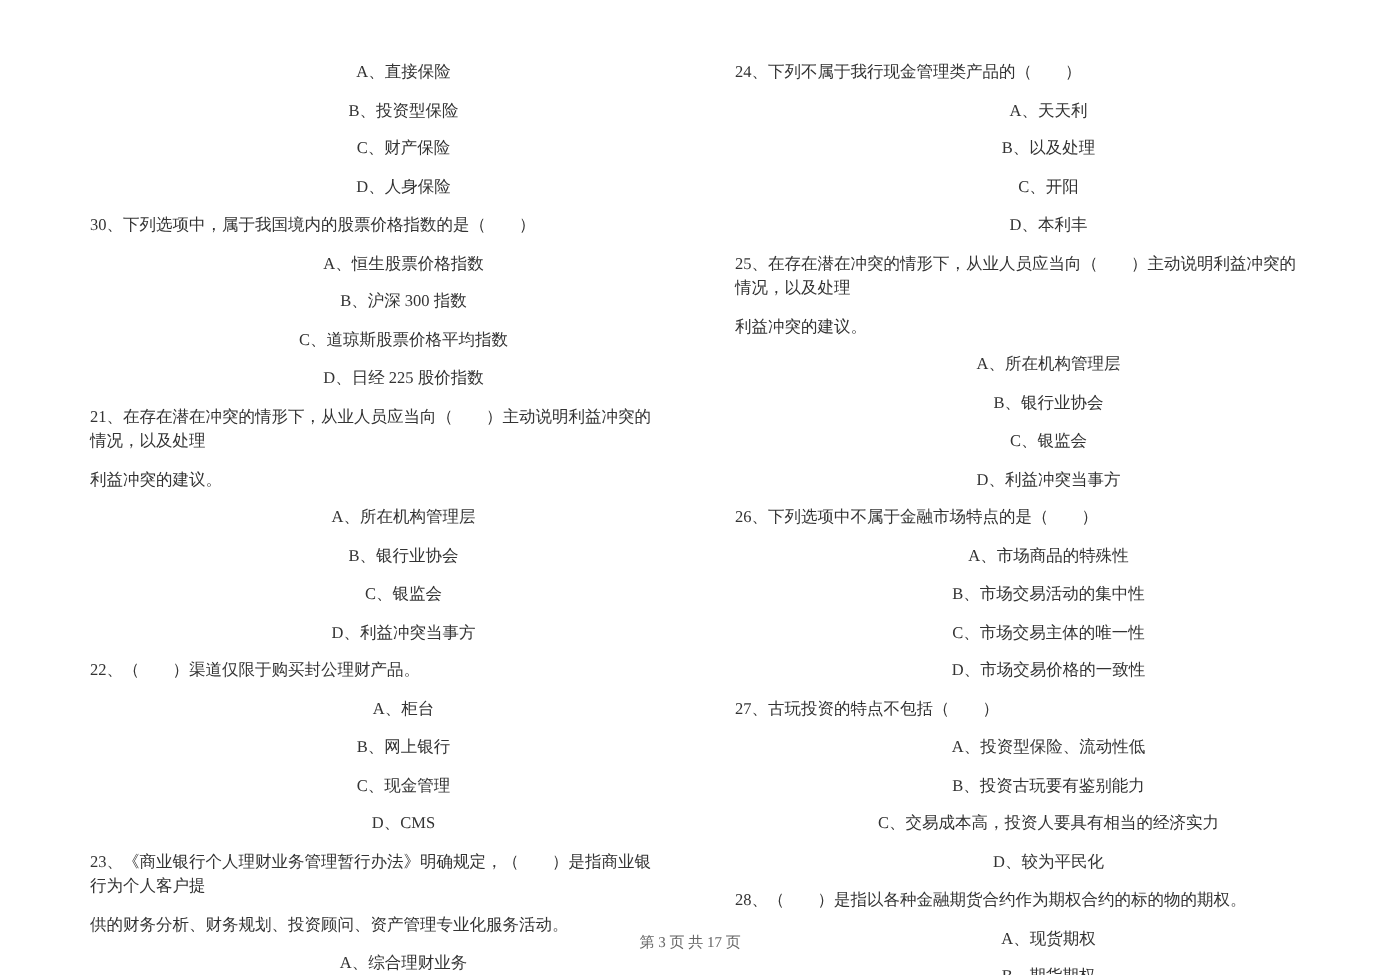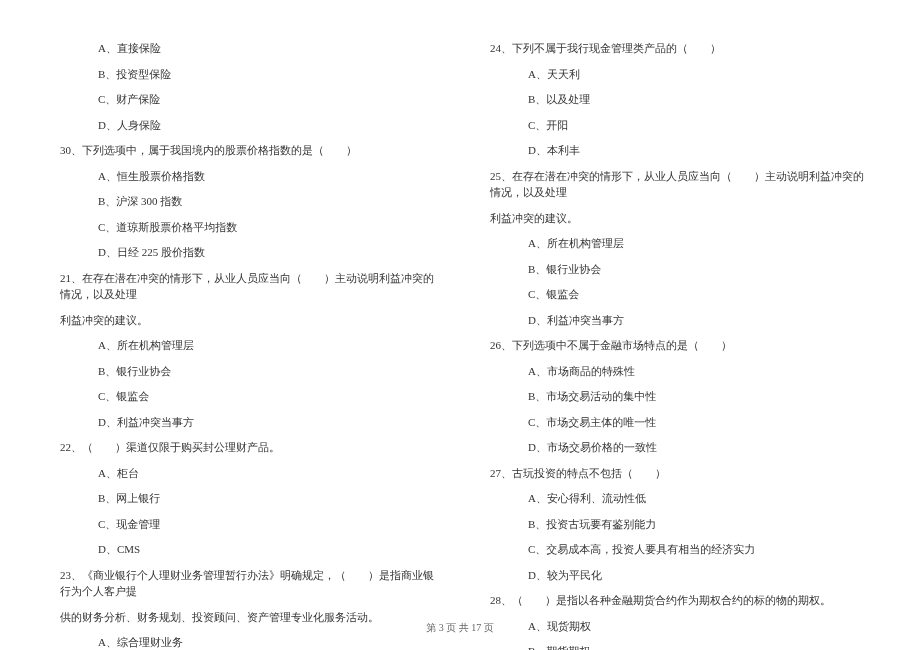--- a/index.html
+++ b/index.html
@@ -21,20 +21,21 @@
       display: flex;
       gap: 40px;
     }
     .column {
       flex: 1;
     }
     .option {
       padding-left: 48px;
       margin-bottom: 9px;
       line-height: 1.5;
+      text-align: center;
     }
     .question {
       padding-left: 10px;
       margin-bottom: 9px;
       line-height: 1.5;
     }
     .question-cont {
       padding-left: 10px;
       margin-bottom: 9px;
       line-height: 1.5;
@@ -98,21 +99,21 @@
     <div class="option">C、银监会</div>
     <div class="option">D、利益冲突当事方</div>
 
     <div class="question">26、下列选项中不属于金融市场特点的是（　　）</div>
     <div class="option">A、市场商品的特殊性</div>
     <div class="option">B、市场交易活动的集中性</div>
     <div class="option">C、市场交易主体的唯一性</div>
     <div class="option">D、市场交易价格的一致性</div>
 
     <div class="question">27、古玩投资的特点不包括（　　）</div>
-    <div class="option">A、安心得利、流动性低</div>
+    <div class="option">A、投资型保险、流动性低</div>
     <div class="option">B、投资古玩要有鉴别能力</div>
     <div class="option">C、交易成本高，投资人要具有相当的经济实力</div>
     <div class="option">D、较为平民化</div>
 
     <div class="question">28、（　　）是指以各种金融期货合约作为期权合约的标的物的期权。</div>
     <div class="option">A、现货期权</div>
     <div class="option">B、期货期权</div>
 
   </div>
 </div>

